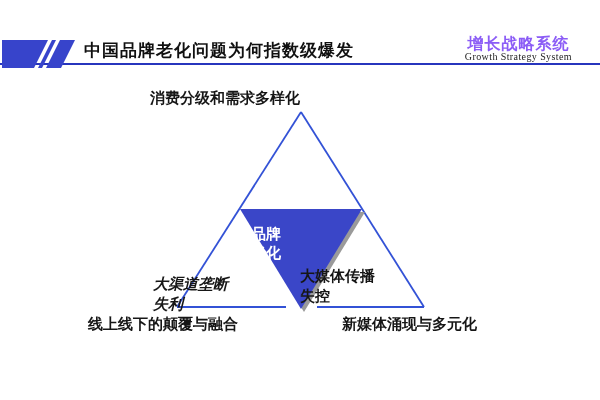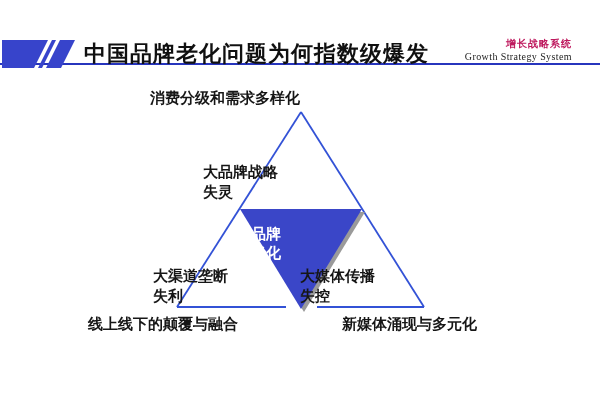--- a/index.html
+++ b/index.html
@@ -10,46 +10,46 @@
   
   .hdr-line{
     position:absolute;left:0;top:63px;width:600px;height:2px;
     background:#2735bd;z-index:1;
   }
   .hdr-deco{
     position:absolute;left:2px;top:40px;width:80px;height:28px;z-index:2;
   }
   .slide-title{
     position:absolute;left:84px;top:39px;width:360px;
-    font-size:22px;font-weight:bold;color:#101010;letter-spacing:1px;
+    font-size:17px;font-weight:bold;color:#101010;letter-spacing:1px;
     font-family:"Liberation Serif","DejaVu Serif",serif;
     white-space:nowrap;z-index:2;
   }
   .brand{
     position:absolute;right:28px;top:36px;text-align:center;z-index:2;
   }
   .brand-cn{
-    font-size:10px;font-weight:bold;color:#be185d;letter-spacing:1px;
-    font-family:"Liberation Serif","DejaVu Serif",serif;line-height:16px;text-align:right;
+    font-size:16px;font-weight:bold;color:#8b5cf6;letter-spacing:1px;
+    font-family:"Liberation Serif","DejaVu Serif",serif;line-height:16px;
   }
   .brand-en{
     font-size:10px;color:#222;letter-spacing:0.4px;
     font-family:"Liberation Serif","DejaVu Serif",serif;line-height:10px;
   }
   
   .diagram-svg{position:absolute;left:0;top:80px;z-index:1;}
   .lbl{
     position:absolute;text-align:left;font-weight:bold;color:#161616;
     font-size:15px;line-height:20px;z-index:3;white-space:nowrap;
   }
   .lbl .l2{display:block;}
   .lbl-top-outer{left:150px;top:88px;width:300px;}
   .lbl-top-cell{left:203px;top:162px;width:200px;}
   .lbl-center-cell{left:251px;top:224px;width:100px;color:#ffffff;line-height:19px;}
-  .lbl-left-cell{left:153px;top:266px;width:150px;}
+  .lbl-left-cell{left:153px;top:274px;width:150px;font-style:italic;}
   .lbl-right-cell{left:300px;top:266px;width:150px;}
   .lbl-bottom-left{left:88px;top:314px;width:200px;}
   .lbl-bottom-right{left:342px;top:314px;width:200px;}
 </style>
 </head>
 <body>
 
 <div id="stage">
 
   <div class="hdr-line"></div>
@@ -74,24 +74,20 @@
     <line x1="177" y1="227" x2="286" y2="227" stroke="#3352d6" stroke-width="1.8"></line>
     <line x1="317" y1="227" x2="424" y2="227" stroke="#3352d6" stroke-width="1.8"></line>
 
     <polygon points="243,132 365,132 304,232" fill="#9a9a9a"></polygon>
 
     <polygon points="240,129 362,129 301,229" fill="#3a46c8"></polygon>
   </svg>
 
   <div class="lbl lbl-top-outer">消费分级和需求多样化</div>
 
-  <div class="lbl lbl-top-cell">
-    <span>大品牌战略</span>
-    <span class="l2">失灵</span>
-  </div>
 
   <div class="lbl lbl-center-cell">
     <span>品牌</span>
     <span class="l2">老化</span>
   </div>
 
   <div class="lbl lbl-left-cell">
     <span>大渠道垄断</span>
     <span class="l2">失利</span>
   </div>

